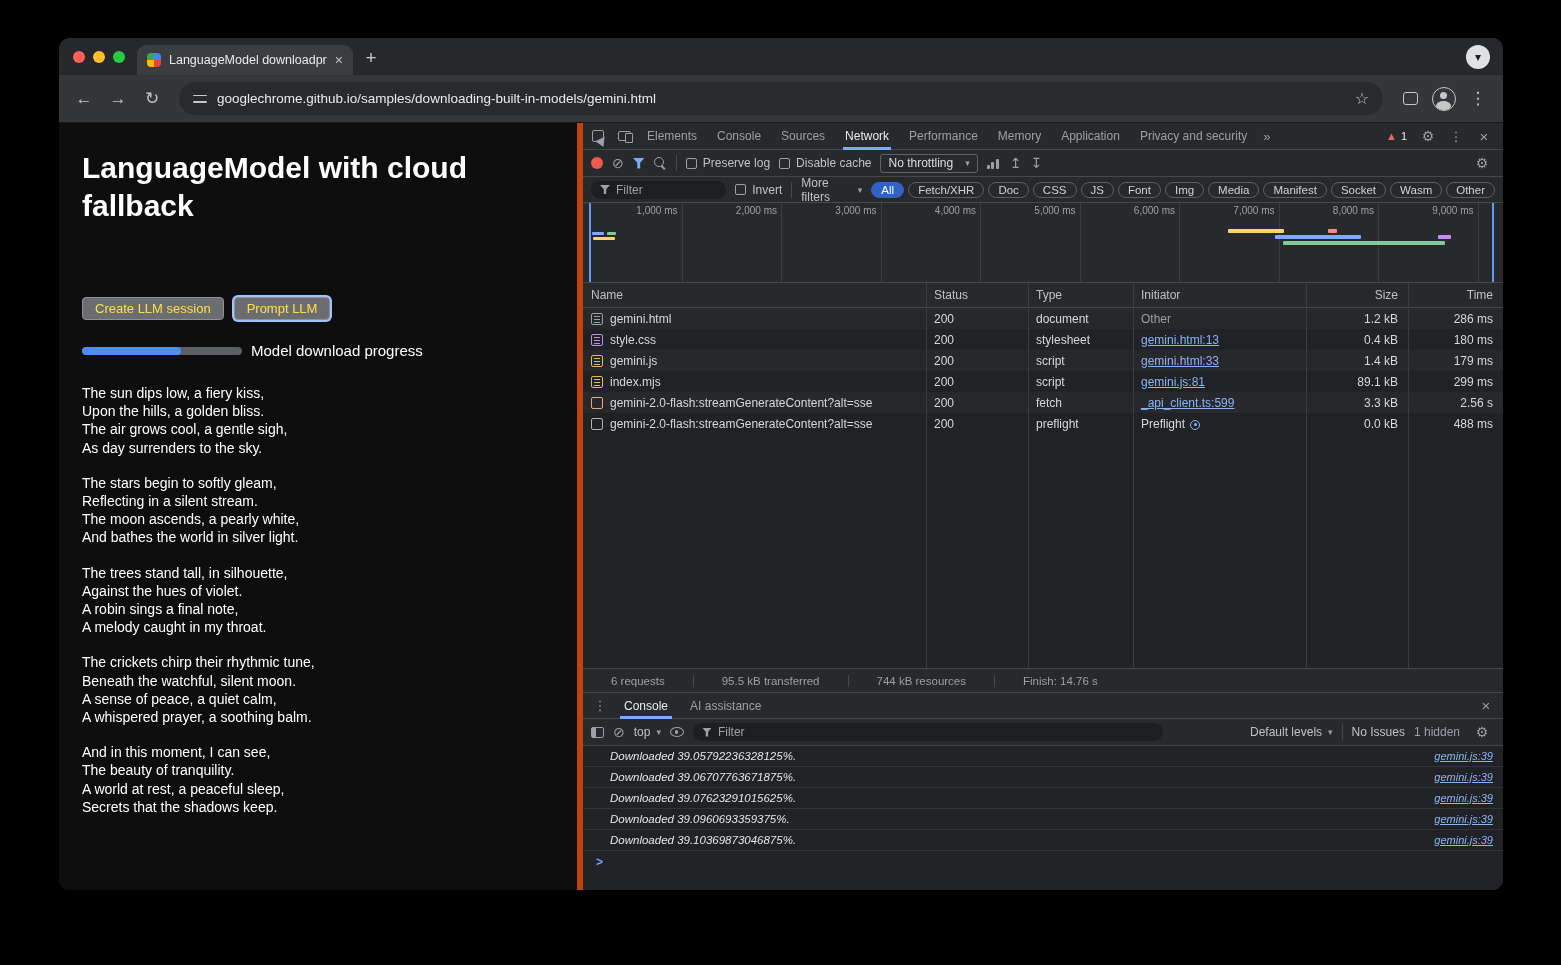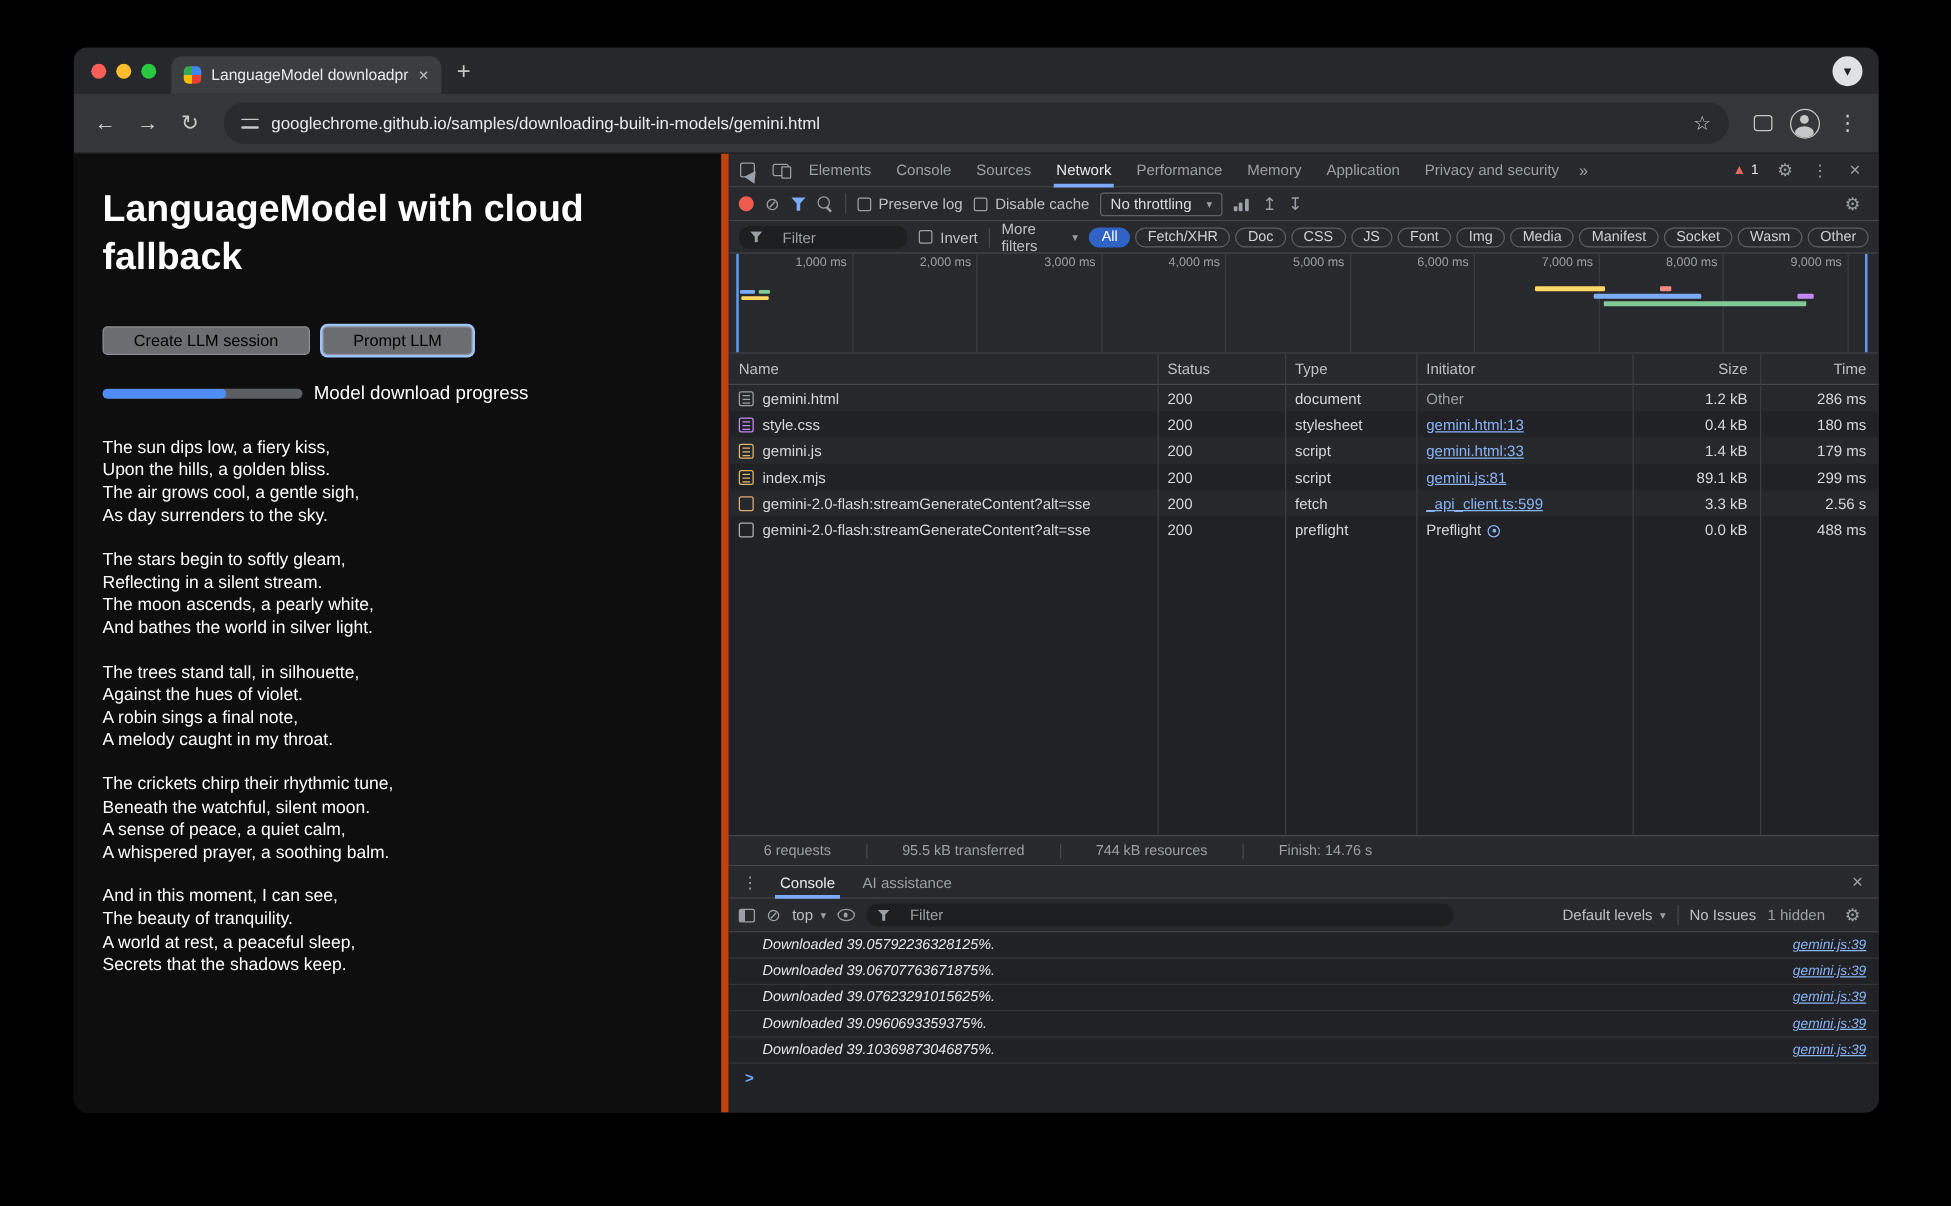--- a/index.html
+++ b/index.html
@@ -40,21 +40,21 @@
   .extbox{width:15px;height:13px;border:1.7px solid #c4c7c5;border-radius:3px;}
   .avatar{width:24px;height:24px;border-radius:50%;border:1.8px solid #c4c7c5;position:relative;overflow:hidden;}
   .avatar::before{content:"";position:absolute;left:7px;top:4px;width:7px;height:7px;border-radius:50%;background:#c4c7c5;}
   .avatar::after{content:"";position:absolute;left:3px;top:13px;width:15px;height:10px;border-radius:50%;background:#c4c7c5;}
 
   
   .content{flex:1;display:flex;min-height:0;}
   .page{width:518px;flex:none;background:#0e0e0e;color:#fff;padding:26px 24px 0 23px;overflow:hidden;}
   .page h1{font-size:30px;line-height:38px;font-weight:bold;margin-bottom:36px;}
   .btnrow{display:flex;gap:10px;margin-bottom:22px;}
-  .pbtn{background:#6b6d70;color:#000000;border:1px solid #8f9193;border-radius:4px;font-size:13px;padding:3px 24px;}
+  .pbtn{background:#6b6d70;color:#fde047;border:1px solid #8f9193;border-radius:4px;font-size:13px;padding:3px 12px;margin-top:36px;}
   .pbtn.focused{box-shadow:0 0 0 2px #9ec3ff;}
   .progrow{display:flex;align-items:center;gap:9px;margin-bottom:25px;}
   .prog{width:160px;height:8px;border-radius:4px;background:#5b5e62;position:relative;overflow:hidden;flex:none;}
   .prog-fill{position:absolute;left:0;top:0;bottom:0;width:62%;background:#4e8df6;border-radius:4px;}
   .proglabel{font-size:15px;}
   .poem p{font-size:14px;line-height:18.2px;margin-bottom:17px;white-space:pre-line;}
 
   
   .devtools{flex:1;min-width:0;display:flex;flex-direction:column;background:#28292c;color:#e8eaed;font-size:12px;
             border-left:6px solid #c2410c;}
@@ -89,21 +89,21 @@
   .chk{width:11px;height:11px;border:1.4px solid #9aa0a6;border-radius:2px;flex:none;}
   .chkwrap{display:flex;align-items:center;gap:6px;color:#bdc1c6;}
   .selectbox{display:flex;align-items:center;gap:12px;border:1px solid #606366;border-radius:3px;padding:1.5px 7px;color:#dadce0;}
   .caret{font-size:9px;color:#9aa0a6;}
   .signal{width:14px;height:11px;display:flex;align-items:flex-end;gap:1.5px;}
   .signal i{width:3px;background:#9aa0a6;border-radius:1px;}
   .signal i:nth-child(1){height:4px}.signal i:nth-child(2){height:7px}.signal i:nth-child(3){height:10px}
   .mlauto{margin-left:auto;}
 
   .filter-row{height:26px;gap:9px;padding:0 8px;}
-  .pillinput{height:18px;border-radius:9px;background:#1d1e20;display:flex;align-items:center;gap:16px;
+  .pillinput{height:18px;border-radius:9px;background:#1d1e20;display:flex;align-items:center;gap:6px;
              padding:0 9px;color:#9aa0a6;}
   .nf{width:152px;}
   .morefil{display:flex;align-items:center;gap:6px;color:#bdc1c6;}
   .pills{display:flex;gap:4px;align-items:center;}
   .pill{padding:1px 9px;border-radius:8px;font-size:11.5px;color:#cfd1d4;border:1px solid #5b5e62;white-space:nowrap;}
   .pill.active{background:#2f64c6;border-color:#2f64c6;color:#fff;}
 
   .overview{height:80px;border-bottom:1px solid #47484b;position:relative;background:#28292c;overflow:hidden;flex:none;}
   .ovgrid{display:flex;height:100%;}
   .ovcell{width:99.5px;flex:none;border-right:1px solid #3b3c3f;position:relative;}

